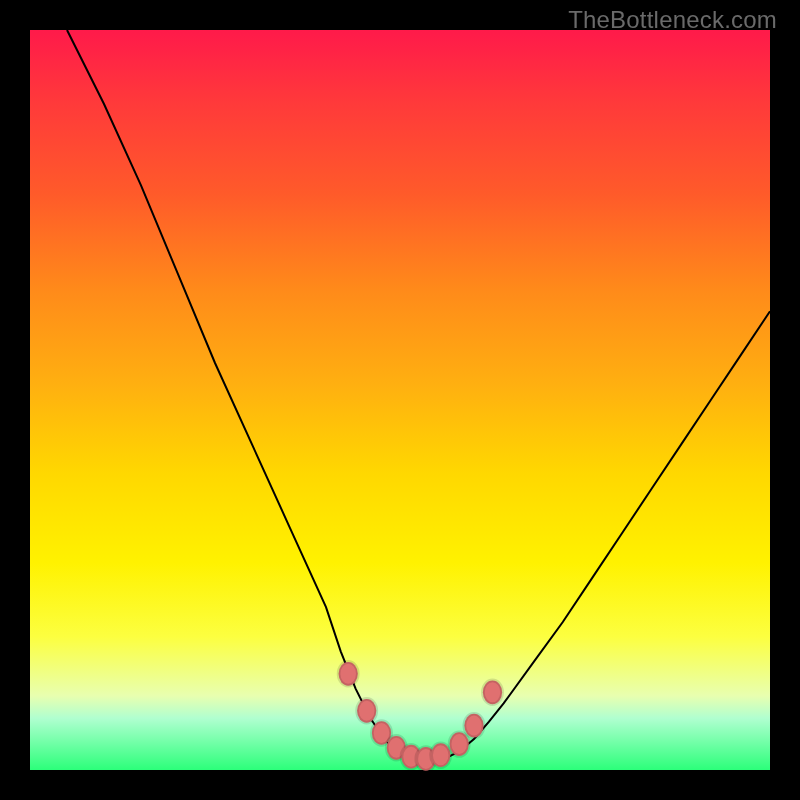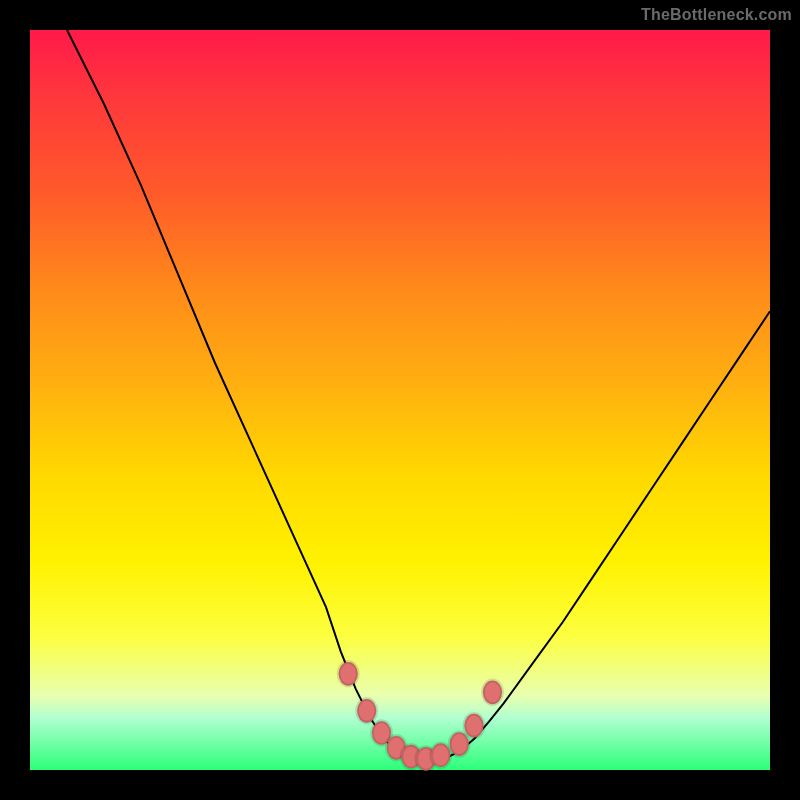--- a/index.html
+++ b/index.html
@@ -7,24 +7,24 @@
     width: 800px;
     height: 800px;
     background: #000;
     position: relative;
     font-family: Arial, sans-serif;
     overflow: hidden;
   }
   .watermark {
     position: absolute;
     top: 6px;
-    right: 8px;
+    right: 23px;
     color: #6a6a6a;
-    font-size: 16px;
-    font-weight: 700;
+    font-size: 24px;
+    font-weight: 400;
     z-index: 10;
     letter-spacing: 0.2px;
   }
   .plot-area {
     position: absolute;
     left: 30px;
     top: 30px;
     width: 740px;
     height: 740px;
     background: linear-gradient(to bottom,

